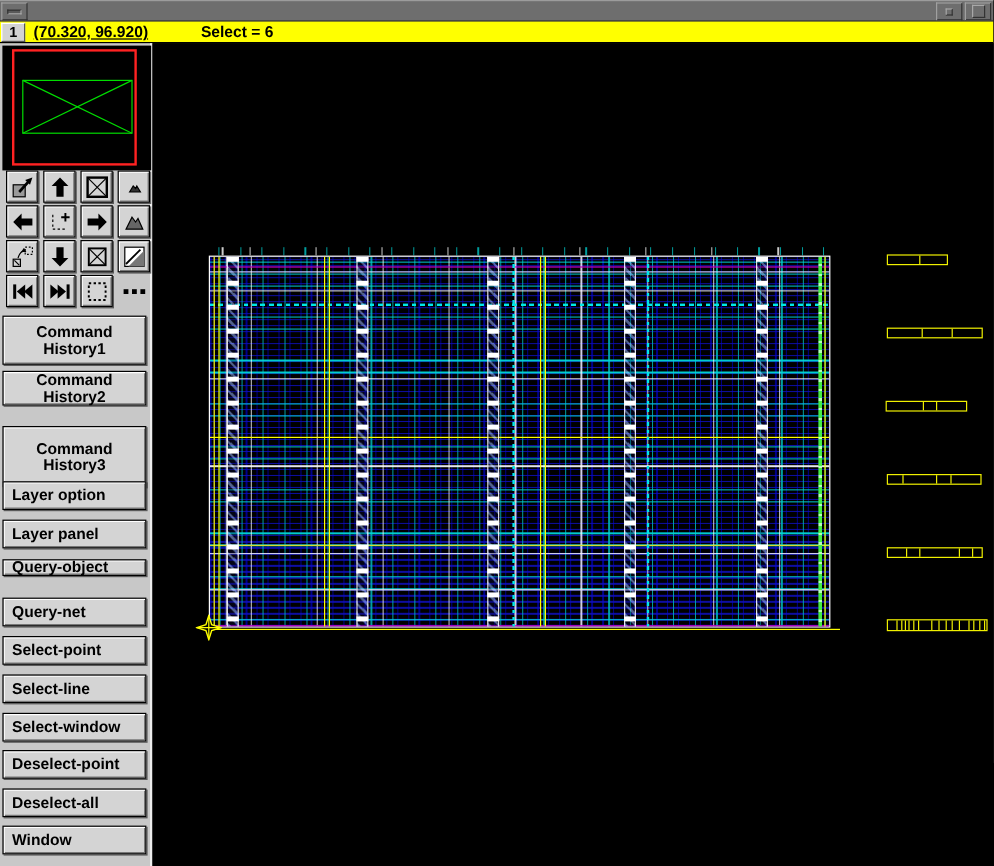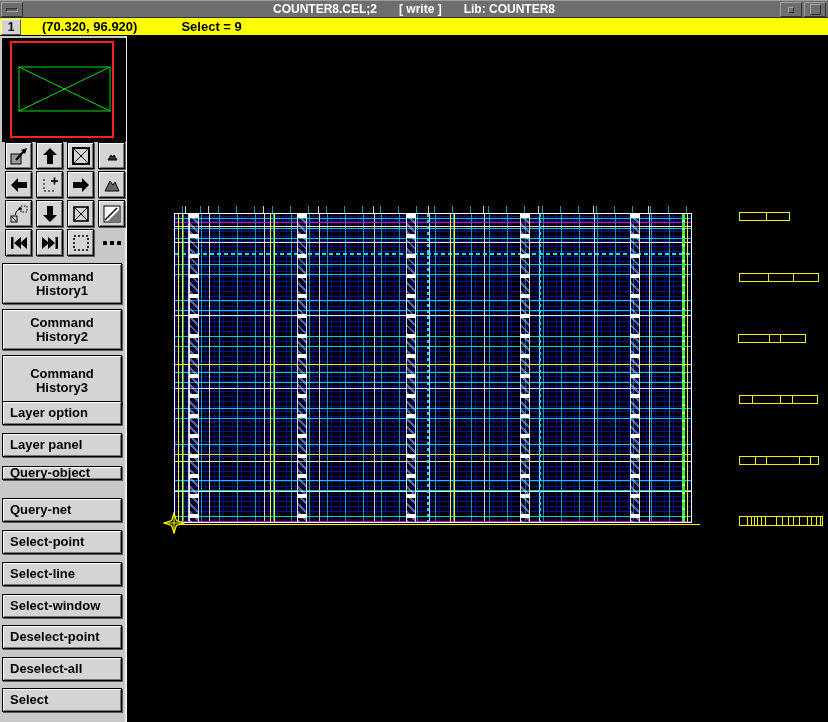--- a/index.html
+++ b/index.html
@@ -32,21 +32,21 @@
   #statusbar{
     position:absolute;left:0;top:18px;width:828px;height:18px;background:#ffff00;
     display:flex;align-items:center;font-weight:bold;font-size:13px;color:#000;
     border-bottom:1px solid #000;
   }
   #view-badge{
     width:20px;height:16px;margin-left:1px;background:#d2d2d2;
     border:1px solid;border-color:#fff #555 #555 #fff;
     display:flex;align-items:center;justify-content:center;font-size:12px;
   }
-  #coords{margin-left:21px;}
+  #coords{margin-left:7px;text-decoration:underline;}
   #select-count{margin-left:44px;}
   
   #main{position:absolute;left:0;top:36px;width:828px;height:686px;display:flex;}
   #sidebar{
     position:relative;width:127px;height:686px;background:#c8c8c8;
     border-right:2px solid #ededed;flex:none;
   }
   #canvas{position:relative;flex:1;background:#000;overflow:hidden;}
   
   #overview{position:absolute;left:2px;top:2px;width:124px;height:104px;background:#000;}
@@ -108,37 +108,32 @@
 </style>
 </head>
 <body>
 
 <div id="window">
 
   <div id="titlebar">
     <div class="tb-btn" id="menu-btn">
         <div class="bar"></div>
       </div>
-    <div id="title-text">
-      <span>COUNTER8.CEL;2</span>
-      <span>[ write ]</span>
-      <span>Lib: COUNTER8</span>
-    </div>
     <div class="tb-btn" id="min-btn">
         <div class="sq"></div>
       </div>
     <div class="tb-btn" id="max-btn">
         <div class="sq"></div>
       </div>
   </div>
 
   <div id="statusbar">
     <div id="view-badge">1</div>
     <span id="coords">(70.320, 96.920)</span>
-    <span id="select-count">Select = 9</span>
+    <span id="select-count">Select = 6</span>
   </div>
 
   <div id="main">
 
     <div id="sidebar">
       <div id="overview">
         <svg width="124" height="104">
           <rect x="9" y="4" width="102" height="95" fill="none" stroke="#ff2222" stroke-width="2"></rect>
           <rect x="17" y="29" width="91" height="44" fill="none" stroke="#00dd00" stroke-width="1"></rect>
           <line x1="17" y1="29" x2="108" y2="73" stroke="#00dd00"></line>
@@ -242,32 +237,32 @@
           <div class="icon-plain" style="left: 98px; top: 193px;">
             <svg width="22" height="22" viewBox="0 0 22 22">
               <rect x="2" y="9" width="4" height="4" fill="#000"></rect>
               <rect x="9" y="9" width="4" height="4" fill="#000"></rect>
               <rect x="16" y="9" width="4" height="4" fill="#000"></rect>
             </svg>
           </div>
         </div>
       <div id="cmd-buttons">
           <div class="cmd-btn center" style="top: 227px; height: 41px;">Command History1</div>
-          <div class="cmd-btn center" style="top: 273px; height: 41px;">Command History2</div>
+          <div class="cmd-btn center" style="top: 273px; height: 29px;">Command History2</div>
           <div class="cmd-btn center" style="top: 319px; height: 51px;">Command History3</div>
           <div class="cmd-btn left" style="top: 365px; height: 24px;">Layer option</div>
           <div class="cmd-btn left" style="top: 397px; height: 24px;">Layer panel</div>
           <div class="cmd-btn left" style="top: 430px; height: 14px;">Query-object</div>
           <div class="cmd-btn left" style="top: 462px; height: 24px;">Query-net</div>
           <div class="cmd-btn left" style="top: 494px; height: 24px;">Select-point</div>
           <div class="cmd-btn left" style="top: 526px; height: 24px;">Select-line</div>
           <div class="cmd-btn left" style="top: 558px; height: 24px;">Select-window</div>
           <div class="cmd-btn left" style="top: 589px; height: 24px;">Deselect-point</div>
           <div class="cmd-btn left" style="top: 621px; height: 24px;">Deselect-all</div>
-          <div class="cmd-btn left" style="top: 652px; height: 24px;">Select</div>
+          <div class="cmd-btn left" style="top: 652px; height: 24px;">Window</div>
         </div>
     </div>
 
     <div id="canvas">
       <div id="vstubs" style="left: 47px; top: 170px; width: 518px;"></div>
       <div id="cell" style="left: 47px; top: 177px; width: 518px; height: 310px;">
           <div class="hline" style="top: 8px; background: rgb(196, 0, 196);"></div>
           <div class="hline dashed" style="top: 39px; background: rgb(0, 232, 232);"></div>
           <div class="hline" style="top: 150px; background: rgb(255, 255, 0);"></div>
           <div class="hline" style="top: 240px; background: rgb(216, 216, 54);"></div>

